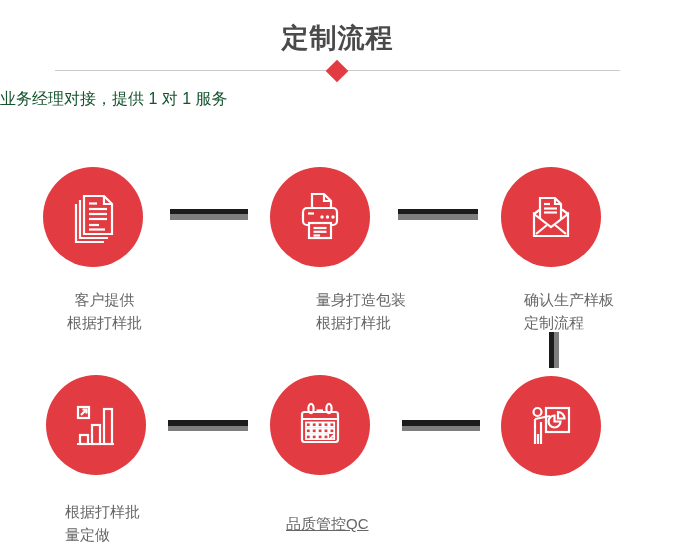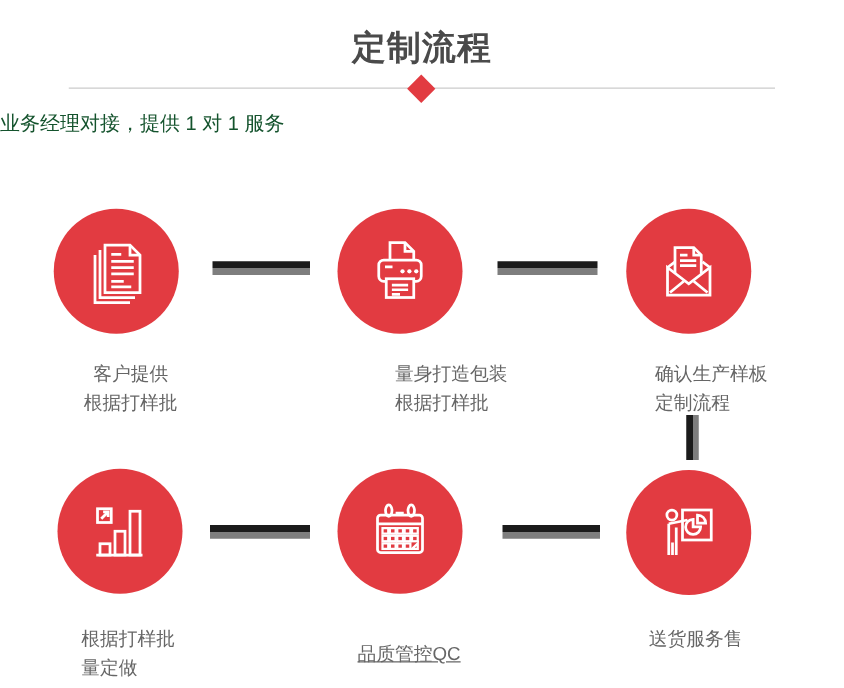--- a/index.html
+++ b/index.html
@@ -173,16 +173,15 @@
     <div>定制流程</div>
   </div>
   <div class="step-label" style="left:65px; top:500px;">
     <div>根据打样批</div>
     <div>量定做</div>
   </div>
   <div class="step-label" style="left:286px; top:512px;text-decoration:underline;">
     <div>品质管控QC</div>
   </div>
   <div class="step-label" style="left:519px; top:500px;">
-    <div>送货服务售</div>
   </div>
 
 </div>
 
 </body></html>

